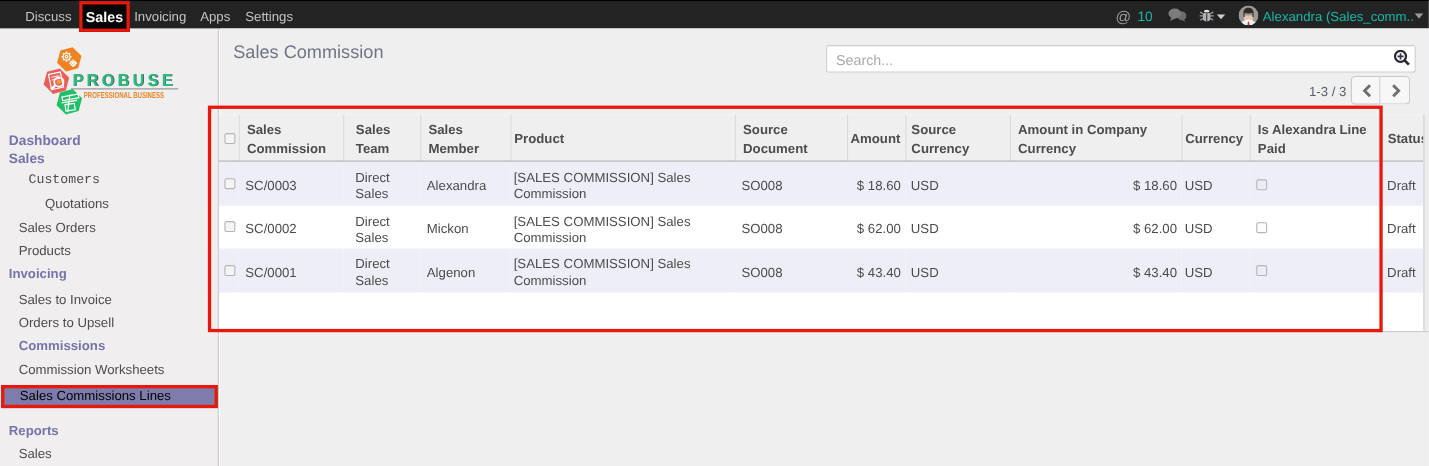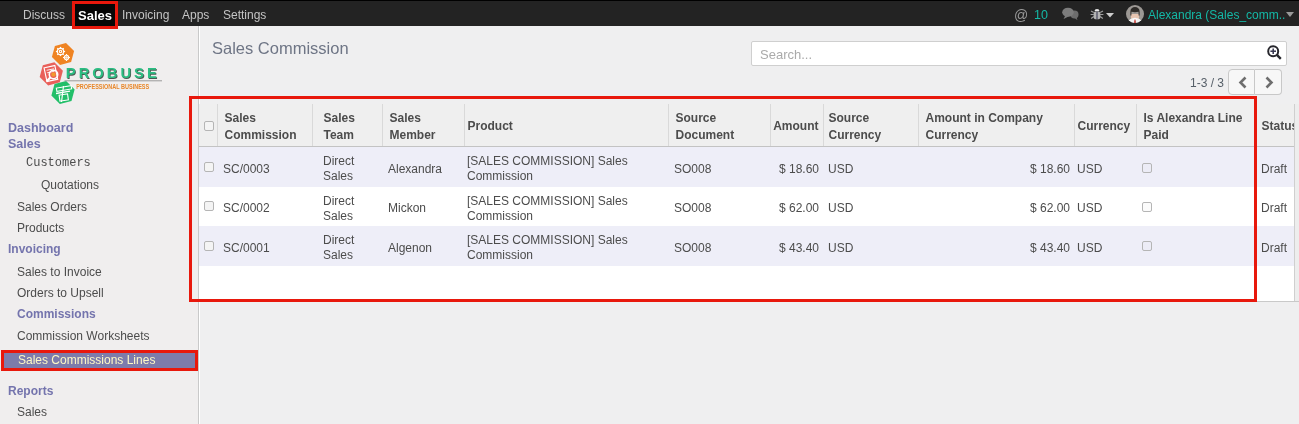--- a/index.html
+++ b/index.html
@@ -12,21 +12,21 @@
 #topbar { position:absolute; left:0; top:0; width:1299px; height:26px; background:#232323; border-top:1px solid #000; }
 .tb-item { position:absolute; top:1px; height:26px; line-height:26px; color:#c4c4c4; font-size:12px; white-space:nowrap; }
 #sales-box { position:absolute; left:72px; top:1px; width:46px; height:28px; background:#060606; border:3px solid #e8180c; color:#fff; font-weight:bold; font-size:13px; text-align:center; line-height:23px; z-index:30; }
 .tb-right { color:#14b8a6; }
 
 
 #sidebar { position:absolute; left:0; top:26px; width:199px; height:398px; background:#f0eeee; border-right:1px solid #c9c9c9; }
 .snav { position:absolute; font-size:12px; color:#4c4c4c; white-space:nowrap; line-height:15px; }
 .shead { position:absolute; font-size:12px; font-weight:bold; color:#7474ad; white-space:nowrap; line-height:15px; }
 .stop { position:absolute; font-size:12.5px; font-weight:bold; color:#7474ad; white-space:nowrap; line-height:15px; }
-#sel-item { position:absolute; left:1px; top:350px; width:197px; height:21px; background:#7d7cab; border:3px solid #e8180c; color:#fef9c3; font-size:12px; line-height:15px; padding-left:14px; z-index:30; }
+#sel-item { position:absolute; left:1px; top:350px; width:197px; height:21px; background:#7d7cab; border:3px solid #e8180c; color:#000000; font-size:12px; line-height:15px; padding-left:14px; z-index:30; }
 
 
 #content { position:absolute; left:200px; top:26px; width:1211px; height:398px; background:#efeff0; }
 #cp { position:absolute; left:0; top:0; width:1099px; height:78px; background:#efeff0; }
 #title { position:absolute; left:12px; top:13px; font-size:16.5px; color:#6e7585; }
 #searchbox { position:absolute; left:551px; top:15px; width:536px; height:25px; background:#fff; border:1px solid #cfcfcf; border-radius:2px; }
 #searchbox .ph { position:absolute; left:8px; top:5px; color:#aaa; font-size:13px; }
 #pager-num { position:absolute; left:954px; top:50px; width:70px; text-align:right; font-size:12px; color:#565f68; }
 #pager-btns { position:absolute; left:1028px; top:43px; width:54px; height:26px; }
 .pbtn { position:absolute; top:0; width:27px; height:26px; background:#f7f7f7; border:1px solid #c8c8c8; }

